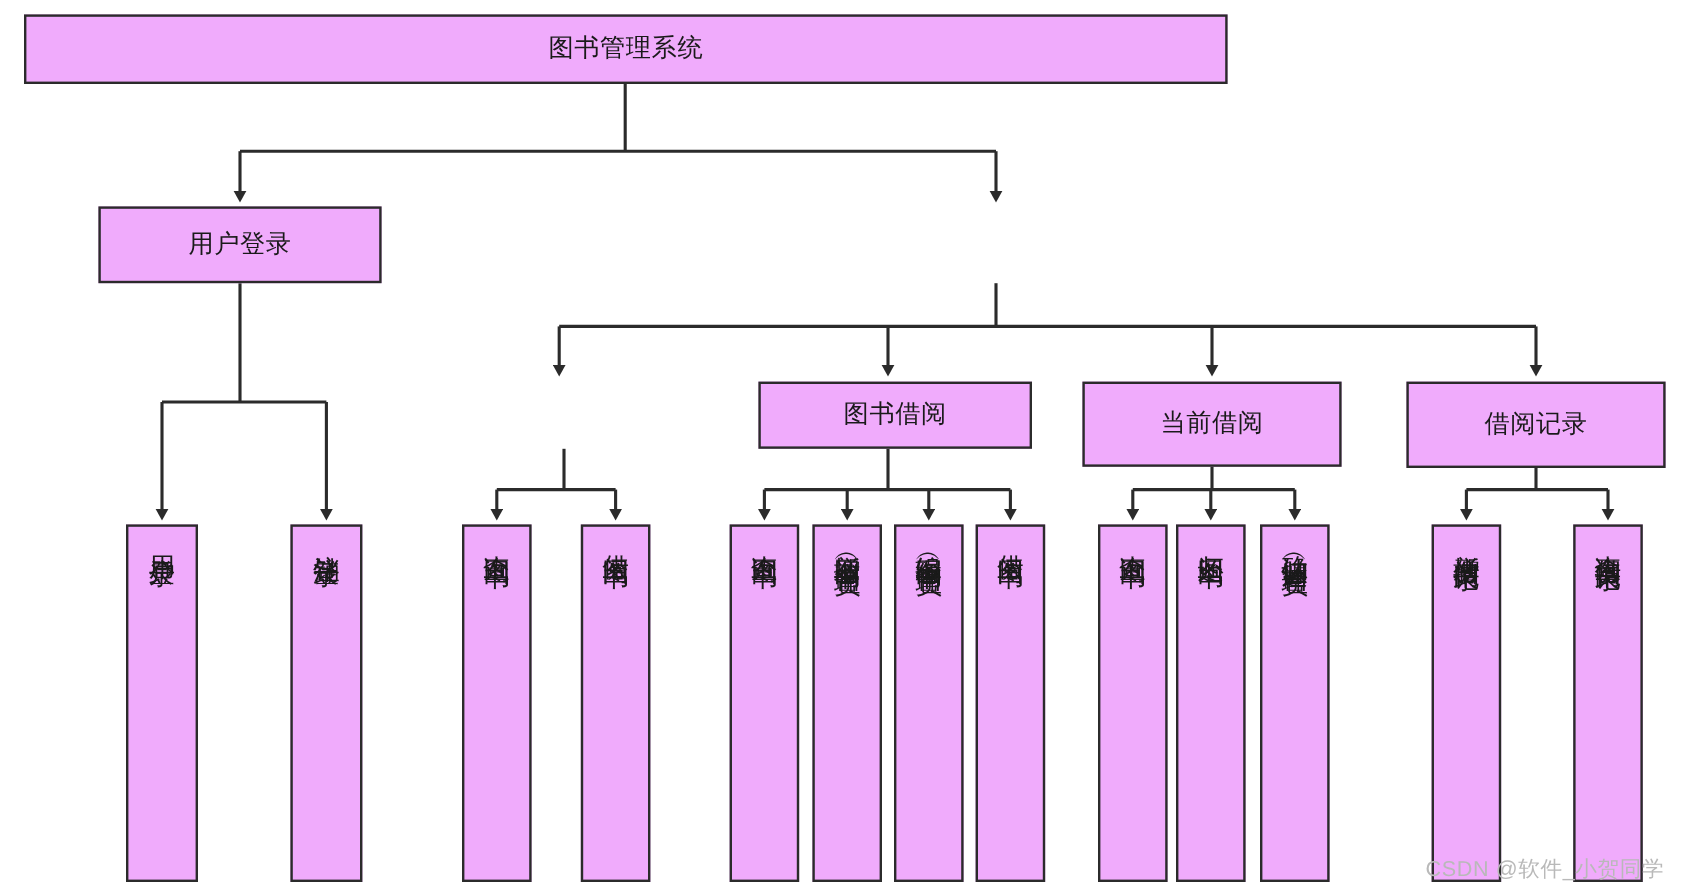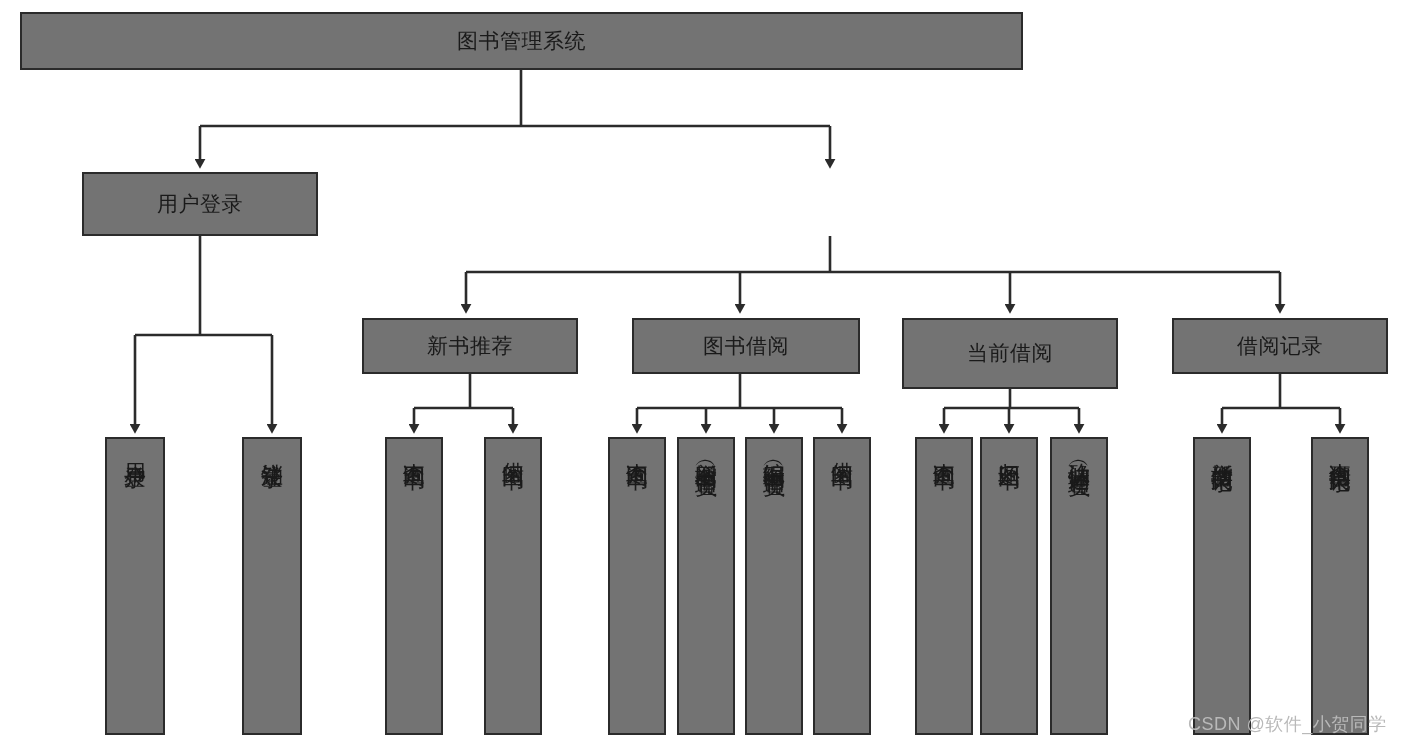--- a/index.html
+++ b/index.html
@@ -9,21 +9,21 @@
     font-family:"Liberation Sans","DejaVu Sans",sans-serif;
     overflow:hidden;
     position:relative;
   }
   #canvas{position:absolute;left:0;top:0;width:1405px;height:747px;}
   .connectors{position:absolute;left:0;top:0;width:1405px;height:747px;pointer-events:none;}
   .node{
     position:absolute;
     box-sizing:border-box;
     border:2.5px solid #2b2b2b;
-    background:#737373;
+    background:#f0abfc;
     display:flex;
     align-items:center;
     justify-content:center;
     color:#1a1a1a;
   }
   .node .lbl{
     display:block;
     text-align:center;
     line-height:1.18;
     letter-spacing:0.5px;
@@ -105,30 +105,27 @@
   </svg>
 
   <div class="node h" style="left:20px;top:12px;width:1003px;height:58px;">
     <span class="lbl">图书管理系统</span>
   </div>
 
   <div class="node h" style="left:82px;top:172px;width:236px;height:64px;">
     <span class="lbl">用户登录</span>
   </div>
 
-  <div class="node h" style="left:362px;top:318px;width:216px;height:56px;">
-    <span class="lbl">新书推荐</span>
-  </div>
   <div class="node h" style="left:632px;top:318px;width:228px;height:56px;">
     <span class="lbl">图书借阅</span>
   </div>
   <div class="node h" style="left:902px;top:318px;width:216px;height:71px;">
     <span class="lbl">当前借阅</span>
   </div>
-  <div class="node h" style="left:1172px;top:318px;width:216px;height:56px;">
+  <div class="node h" style="left:1172px;top:318px;width:216px;height:72px;">
     <span class="lbl">借阅记录</span>
   </div>
 
   <div class="node v" style="left:105px;top:437px;width:60px;height:298px;">
     <span class="lbl">用户登录</span>
   </div>
   <div class="node v" style="left:242px;top:437px;width:60px;height:298px;">
     <span class="lbl">注销登录</span>
   </div>
 

